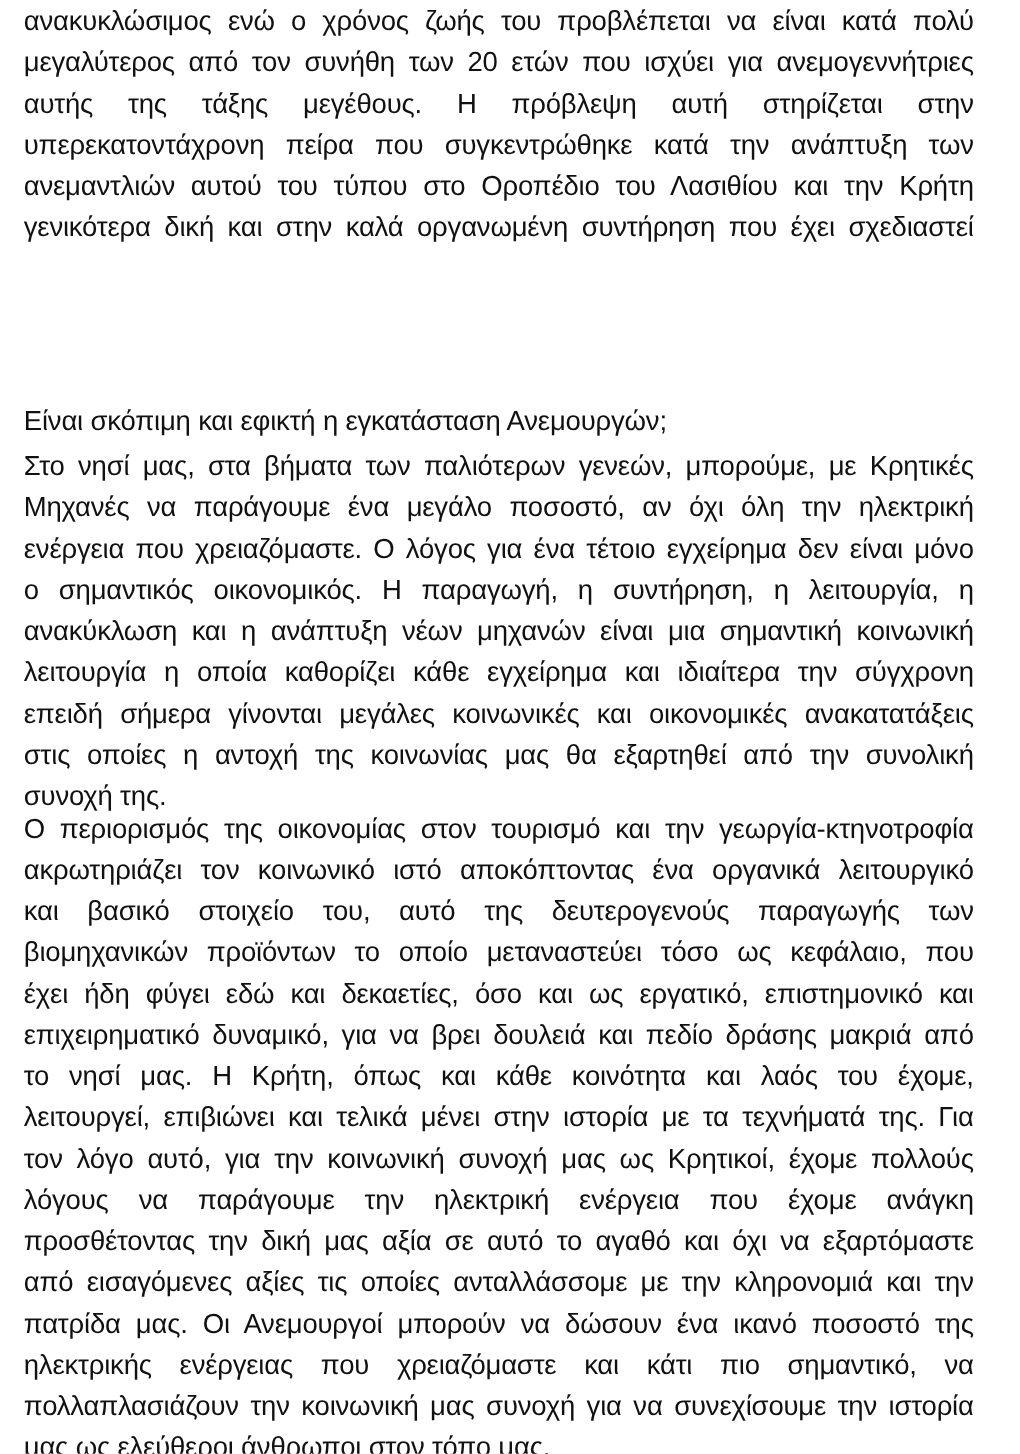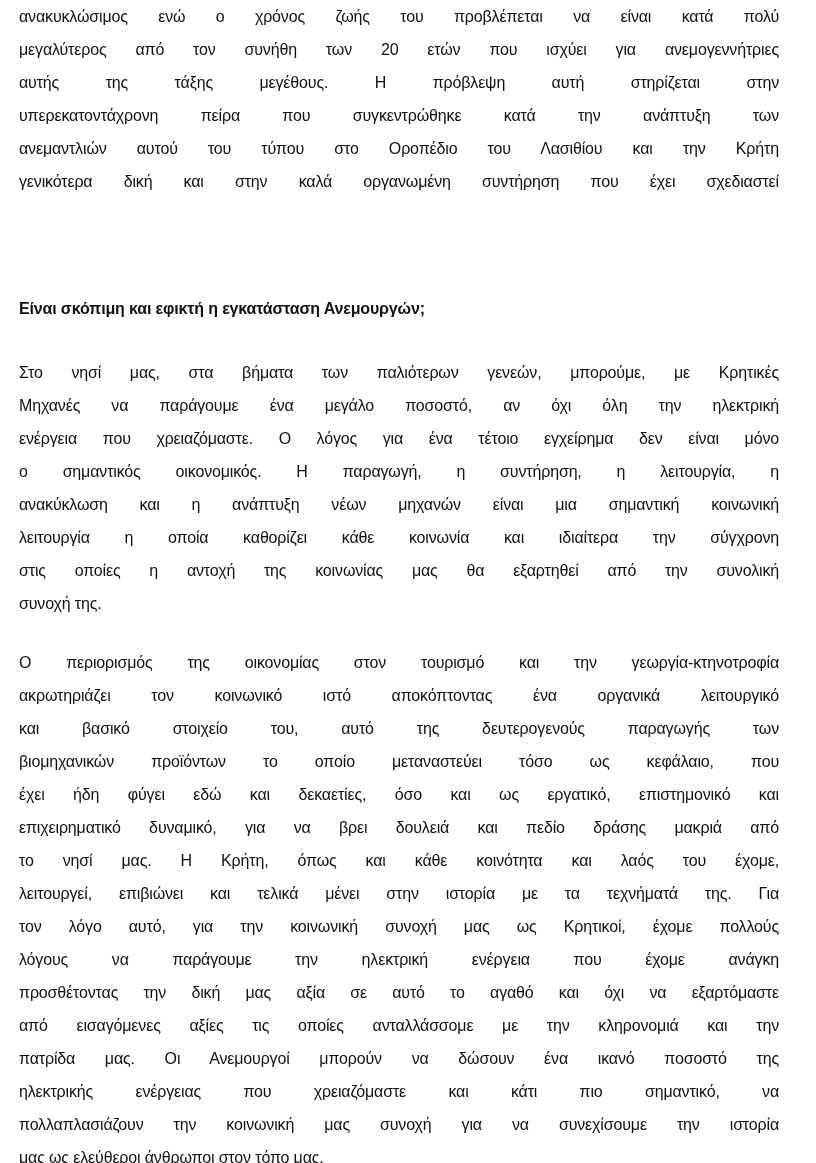--- a/index.html
+++ b/index.html
@@ -4,26 +4,26 @@
 <style>
   html, body { margin: 0; padding: 0; background: #ffffff; }
   body { width: 816px; height: 1163px; overflow: hidden; position: relative; }
   .page {
     position: absolute; left: 19px; top: 0; width: 760px;
     font-family: "Liberation Sans", "DejaVu Sans", sans-serif;
     color: #111111;
   }
   .line {
     display: block; height: 33px; line-height: 33px;
-    font-size: 16px; white-space: nowrap;
+    font-size: 22px; white-space: nowrap;
     text-align: justify; text-align-last: justify;
     letter-spacing: -0.15px;
   }
   .line.last { text-align-last: left; }
-  .heading { font-weight: bold; text-align-last: left; }
+  .heading { font-weight: normal; text-align-last: left; margin-top: 28px; }
 </style>
 </head>
 <body>
 
 <div class="page">
 
   <div style="position:absolute; top:0; left:0; width:760px;">
     <span class="line">ανακυκλώσιμος ενώ ο χρόνος ζωής του προβλέπεται να είναι κατά πολύ</span>
     <span class="line">μεγαλύτερος από τον συνήθη των 20 ετών που ισχύει για ανεμογεννήτριες</span>
     <span class="line">αυτής της τάξης μεγέθους. Η πρόβλεψη αυτή στηρίζεται στην</span>
@@ -35,21 +35,22 @@
   <div style="position:absolute; top:292px; left:0; width:760px;">
     <span class="line heading">Είναι σκόπιμη και εφικτή η εγκατάσταση Ανεμουργών;</span>
   </div>
 
   <div style="position:absolute; top:356px; left:0; width:760px;">
     <span class="line">Στο νησί μας, στα βήματα των παλιότερων γενεών, μπορούμε, με Κρητικές</span>
     <span class="line">Μηχανές να παράγουμε ένα μεγάλο ποσοστό, αν όχι όλη την ηλεκτρική</span>
     <span class="line">ενέργεια που χρειαζόμαστε. Ο λόγος για ένα τέτοιο εγχείρημα δεν είναι μόνο</span>
     <span class="line">ο σημαντικός οικονομικός. Η παραγωγή, η συντήρηση, η λειτουργία, η</span>
     <span class="line">ανακύκλωση και η ανάπτυξη νέων μηχανών είναι μια σημαντική κοινωνική</span>
-    <span class="line">λειτουργία η οποία καθορίζει κάθε κοινωνία και ιδιαίτερα την σύγχρονη</span>
+    <span class="line">λειτουργία η οποία καθορίζει κάθε εγχείρημα και ιδιαίτερα την σύγχρονη</span>
+    <span class="line">επειδή σήμερα γίνονται μεγάλες κοινωνικές και οικονομικές ανακατατάξεις</span>
     <span class="line">στις οποίες η αντοχή της κοινωνίας μας θα εξαρτηθεί από την συνολική</span>
     <span class="line last">συνοχή της.</span>
   </div>
 
   <div style="position:absolute; top:646px; left:0; width:760px;">
     <span class="line">Ο περιορισμός της οικονομίας στον τουρισμό και την γεωργία-κτηνοτροφία</span>
     <span class="line">ακρωτηριάζει τον κοινωνικό ιστό αποκόπτοντας ένα οργανικά λειτουργικό</span>
     <span class="line">και βασικό  στοιχείο του, αυτό της δευτερογενούς παραγωγής των</span>
     <span class="line">βιομηχανικών προϊόντων το οποίο μεταναστεύει τόσο ως κεφάλαιο, που</span>
     <span class="line">έχει ήδη φύγει εδώ και δεκαετίες, όσο και ως εργατικό, επιστημονικό και</span>

